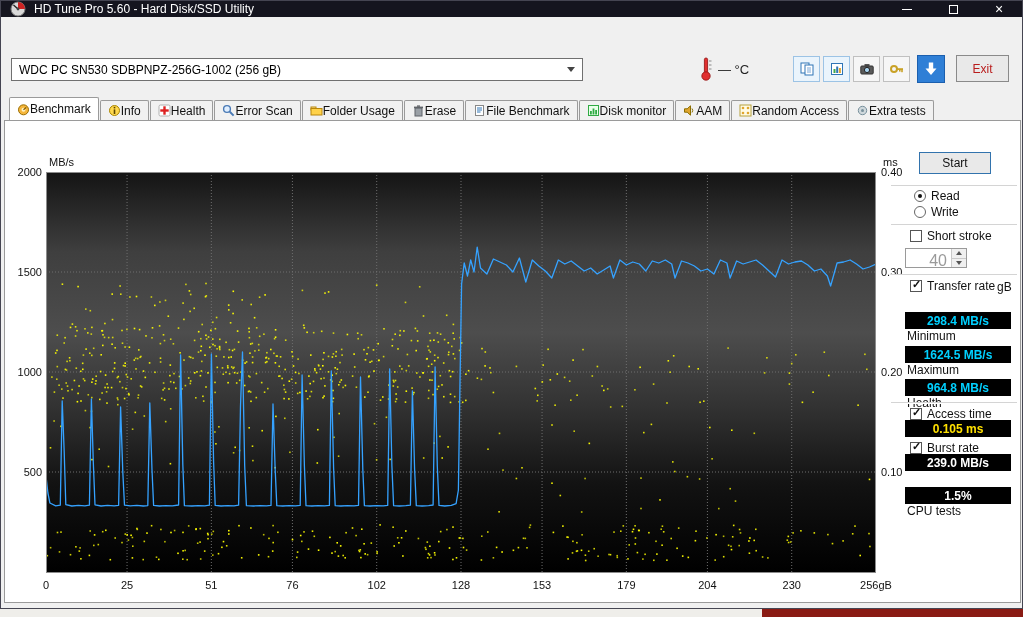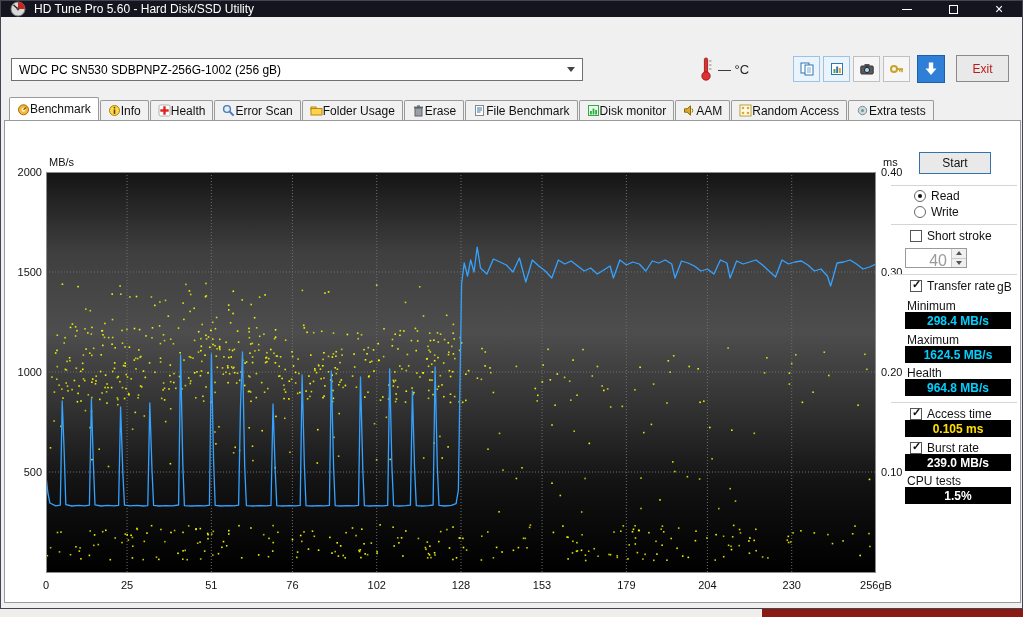--- a/index.html
+++ b/index.html
@@ -55,21 +55,21 @@
   
   .sidepanel { position:absolute; left:884px; top:0; width:131px; height:475px; font-size:12px; color:#111; }
   .sep { position:absolute; left:2px; width:126px; height:2px; border-top:1px solid #d4d4d4; border-bottom:1px solid #ffffff; }
   #start-btn { position:absolute; left:30px; top:31px; width:72px; height:22px; background:#e9e9e9; border:1px solid #3273ad; font-size:12px; color:#111; }
   .radio-row { position:absolute; left:25px; display:flex; align-items:center; gap:5px; }
   .radio { width:12px; height:12px; border:1px solid #666; border-radius:50%; background:#fff; position:relative; flex:0 0 auto; }
   .radio.sel::after { content:""; position:absolute; left:3px; top:3px; width:4px; height:4px; border-radius:50%; background:#111; }
   .cb-row { position:absolute; left:21px; display:flex; align-items:center; gap:5px; }
   .cbox { width:12px; height:12px; border:1px solid #555; background:#fff; position:relative; flex:0 0 auto; }
   .checked .cbox::after { content:"\2713"; position:absolute; left:1px; top:-3px; font-size:11px; font-weight:bold; color:#111; }
-  .plabel { position:absolute; left:18px; }
+  .plabel { position:absolute; left:18px;margin-top:30px; }
   .statbox { position:absolute; left:16px; width:106px; height:17px; background:#000; color:#fff; font-weight:bold; font-size:12px; display:flex; align-items:center; justify-content:center; }
   .statbox.cyan { color:#00d0ff; }
   .statbox.yellow { color:#ffe000; }
   .sizefield { position:absolute; left:16px; top:127px; width:62px; height:20px; background:#fff; border:1px solid #9a9a9a; display:flex; align-items:stretch; }
   .sizefield .val { flex:1; text-align:right; padding:3px 4px 0 0; color:#9a9a9a; font-size:16px; }
   .spin { width:15px; border-left:1px solid #c9c9c9; display:flex; flex-direction:column; }
   .spin .sp { flex:1; display:flex; align-items:center; justify-content:center; background:#f0f0f0; }
   .spin .sp:first-child { border-bottom:1px solid #c9c9c9; }
   .arr-up { width:0; height:0; border-left:3px solid transparent; border-right:3px solid transparent; border-bottom:4px solid #555; }
   .arr-dn { width:0; height:0; border-left:3px solid transparent; border-right:3px solid transparent; border-top:4px solid #555; }

